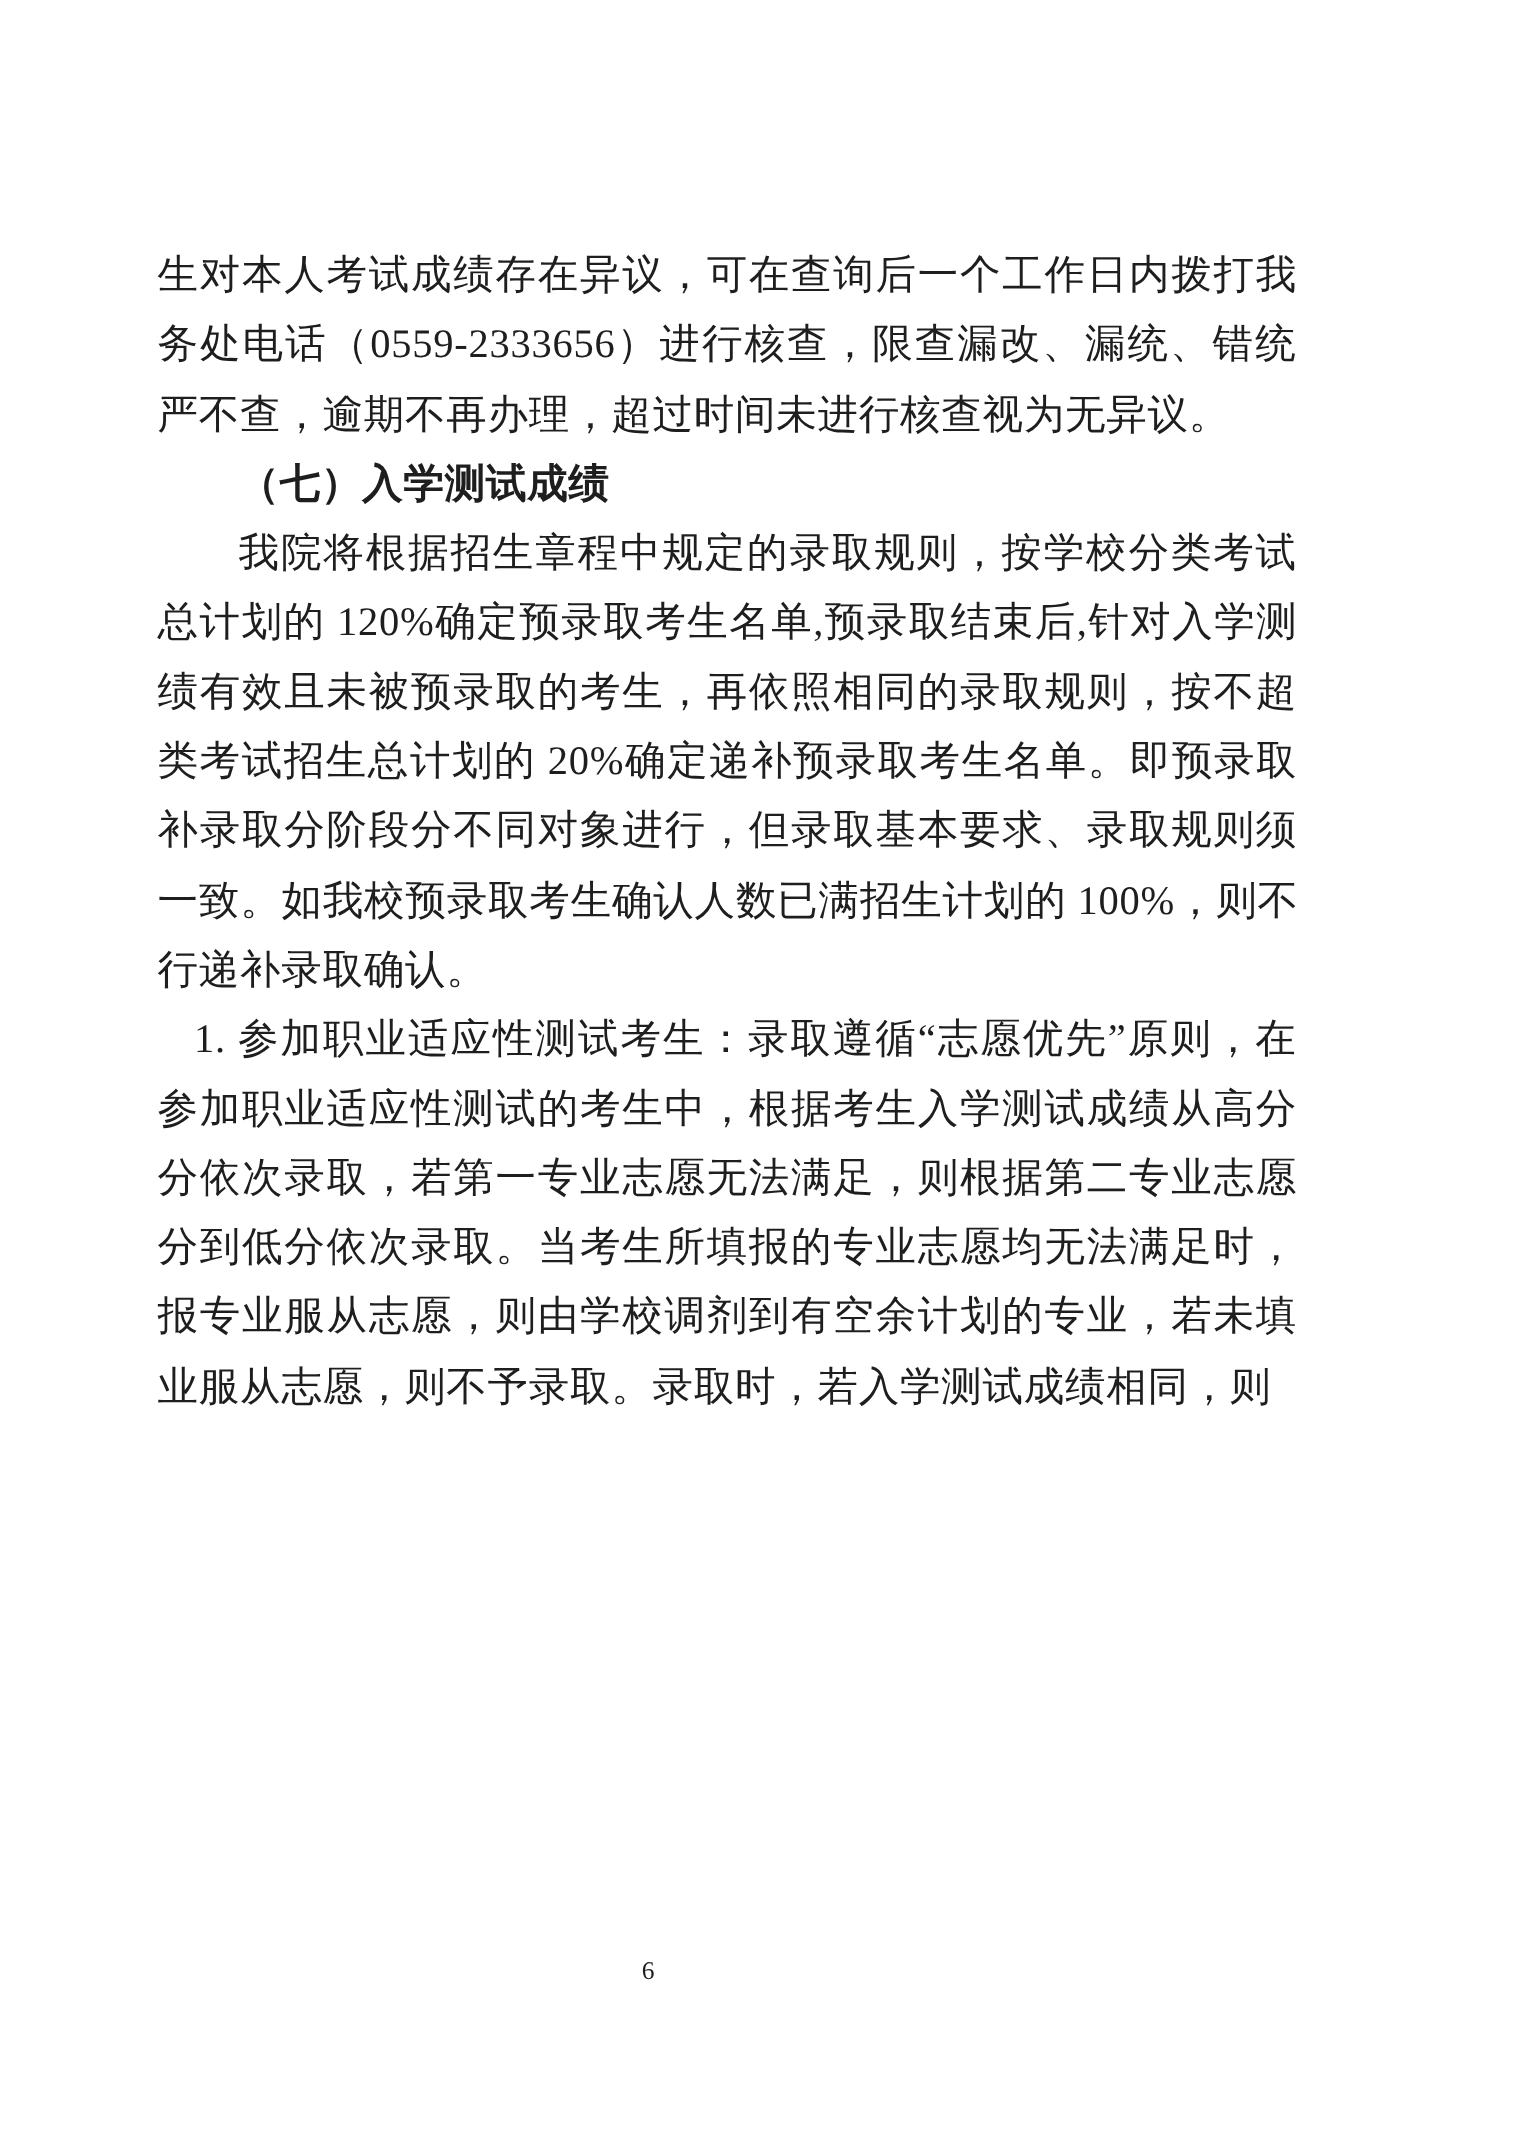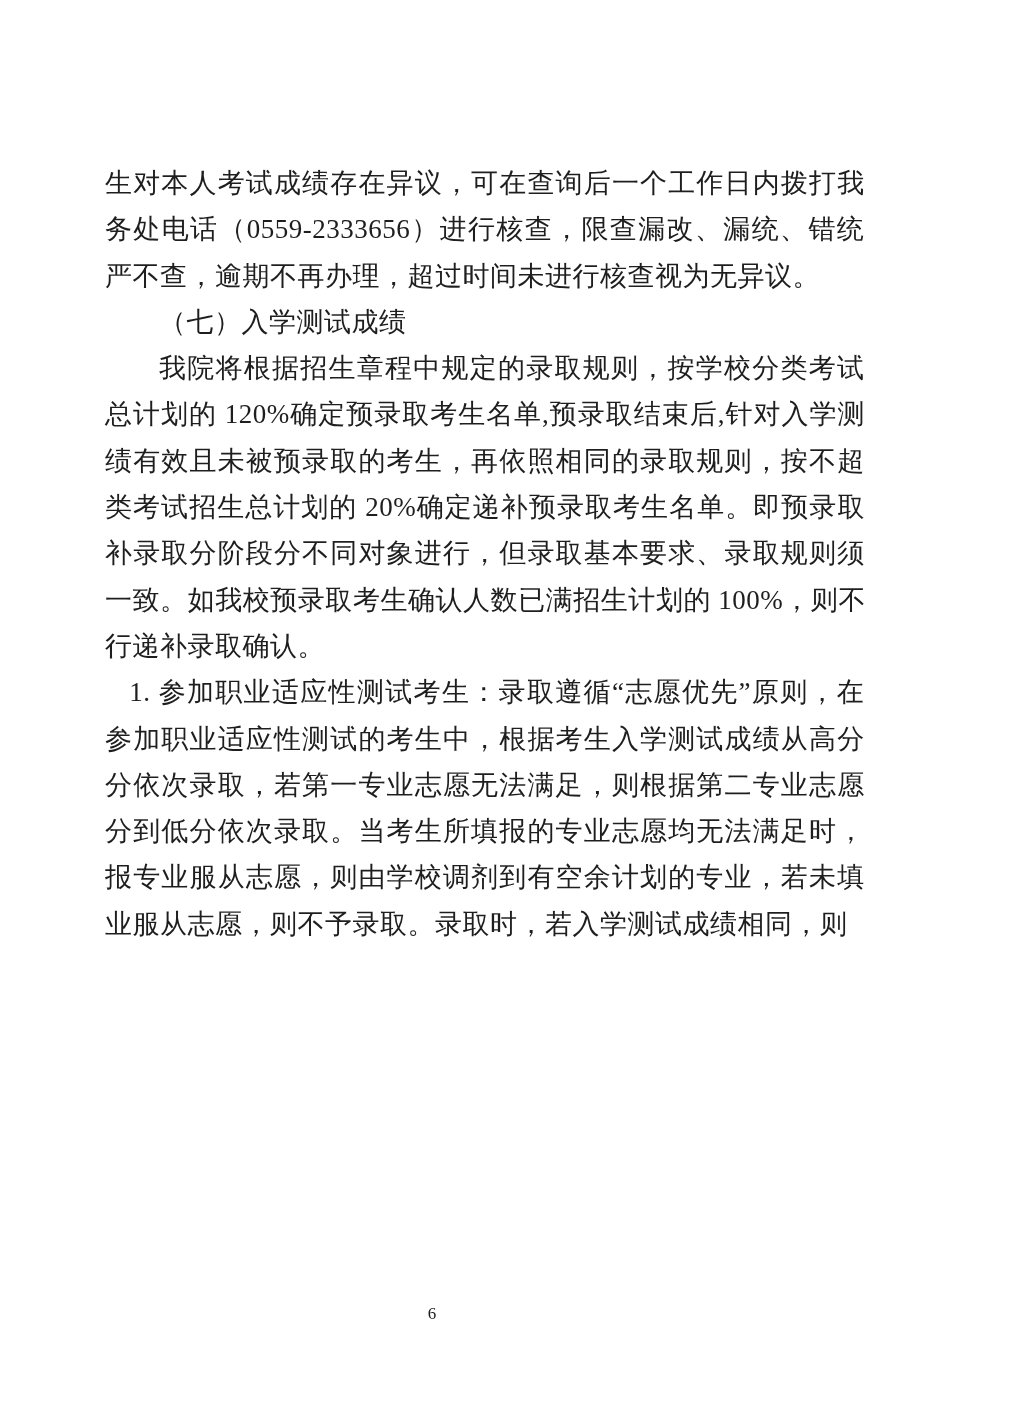--- a/index.html
+++ b/index.html
@@ -34,21 +34,21 @@
   .body-para {
     text-indent: 2em;
   }
   .body-para.no-indent {
     text-indent: 0;
   }
   .body-para.num-indent {
     text-indent: 0.9em;
   }
   .heading-para {
-    font-weight: normal;
+    font-weight: bold;
     text-indent: 2em;
     text-align: left;
     letter-spacing: 1px;
   }
   .page-footer {
     position: absolute;
     left: 0;
     top: 1303px;
     width: 100%;
     text-align: center;

